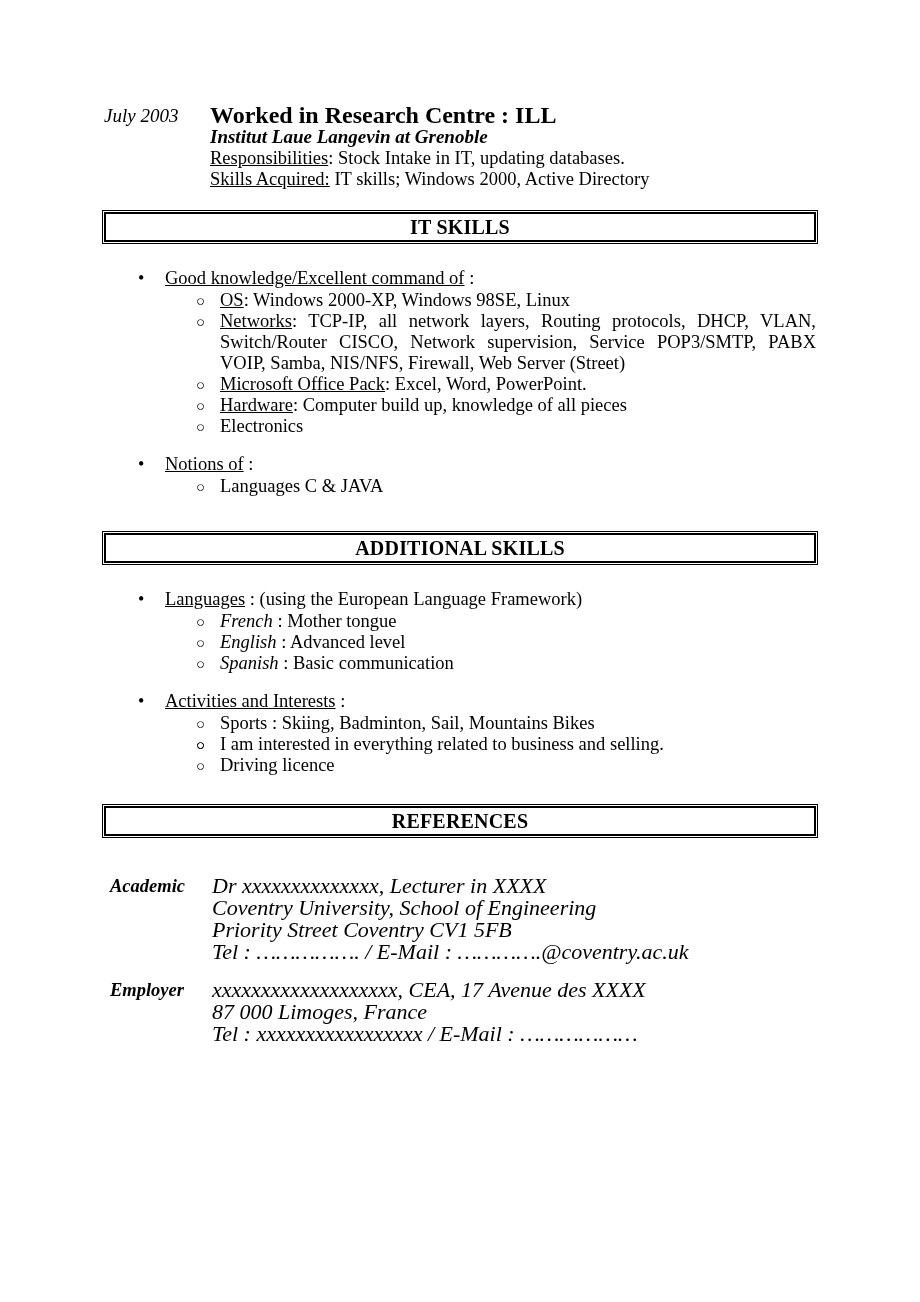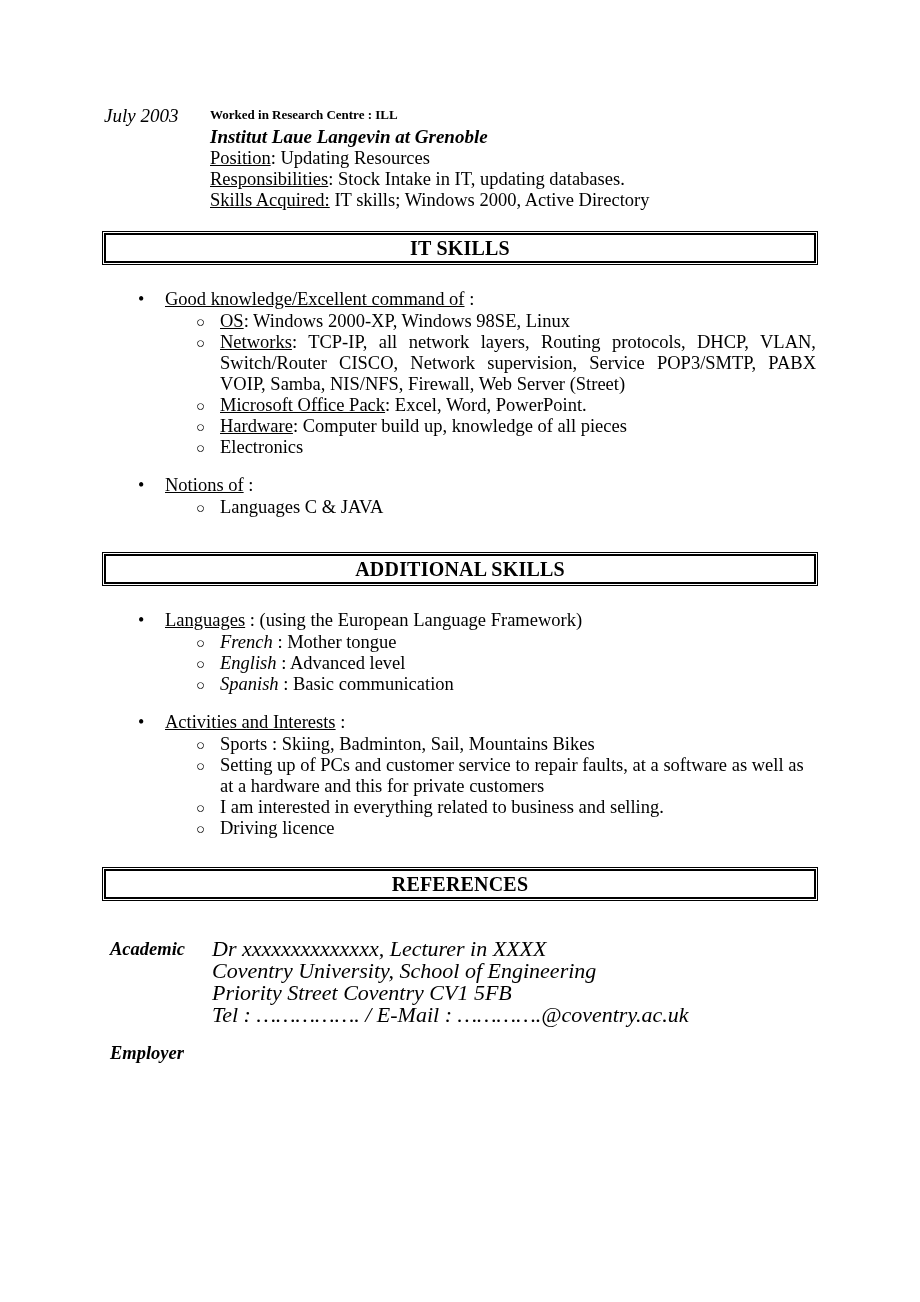--- a/index.html
+++ b/index.html
@@ -43,21 +43,21 @@
     line-height: 21px;
     padding-top: 1px;
   }
   .exp-body {
     flex: 1 1 auto;
     font-size: 19px;
     line-height: 21px;
   }
   .exp-title {
     font-weight: bold;
-    font-size: 13px;
+    font-size: 24px;
     line-height: 22px;
   }
   .exp-sub {
     font-style: italic;
     font-size: 19px;
     line-height: 22px;
     font-weight: bold;
   }
   .exp-line {
     font-size: 18.5px;
@@ -151,21 +151,20 @@
 <body>
 
 <div class="page">
   <div class="content">
 
     <div class="exp-block">
       <div class="exp-date">July 2003</div>
       <div class="exp-body">
         <div class="exp-title">Worked in Research Centre : ILL</div>
         <div class="exp-sub">Institut Laue Langevin at Grenoble</div>
-        <div class="exp-line"><span class="u">Position</span><span>: Updating Resources</span></div>
         <div class="exp-line"><span class="u">Responsibilities</span><span>: Stock Intake in IT, updating databases.</span></div>
         <div class="exp-line"><span class="u">Skills Acquired:</span><span> IT skills; Windows 2000, Active Directory</span></div>
       </div>
     </div>
 
     <div class="banner sec-it">
       <span class="banner-text">IT SKILLS</span>
     </div>
 
     <div class="it-top">
@@ -247,21 +246,20 @@
         <span class="u">Activities and Interests</span><span> :</span>
       </div>
 
       <div class="li2 sub-top">
         <span class="circ">○</span>
         <span>Sports : Skiing, Badminton, Sail, Mountains Bikes</span>
       </div>
 
       <div class="li2">
         <span class="circ">○</span>
-        <span>Setting up of PCs and customer service to repair faults, at a software as well as at a hardware and this for private customers</span>
       </div>
 
       <div class="li2">
         <span class="circ">○</span>
         <span>I am interested in everything related to business and selling.</span>
       </div>
 
       <div class="li2">
         <span class="circ">○</span>
         <span>Driving licence</span>
@@ -280,18 +278,23 @@
         <div class="ref-lines">
           <div class="ref-line">Dr xxxxxxxxxxxxxx, Lecturer in XXXX</div>
           <div class="ref-line">Coventry University, School of Engineering</div>
           <div class="ref-line">Priority Street Coventry CV1 5FB</div>
           <div class="ref-line">Tel : ……………. / E-Mail : ………….@coventry.ac.uk</div>
         </div>
       </div>
 
       <div class="ref-row">
         <div class="ref-label">Employer</div>
+        <div class="ref-lines">
+          <div class="ref-line">xxxxxxxxxxxxxxxxxxx, CEA, 17 Avenue des XXXX</div>
+          <div class="ref-line">87 000 Limoges, France</div>
+          <div class="ref-line">Tel : xxxxxxxxxxxxxxxxx / E-Mail : ………………</div>
+        </div>
       </div>
 
     </div>
 
   </div>
 </div>
 
 </body></html>

